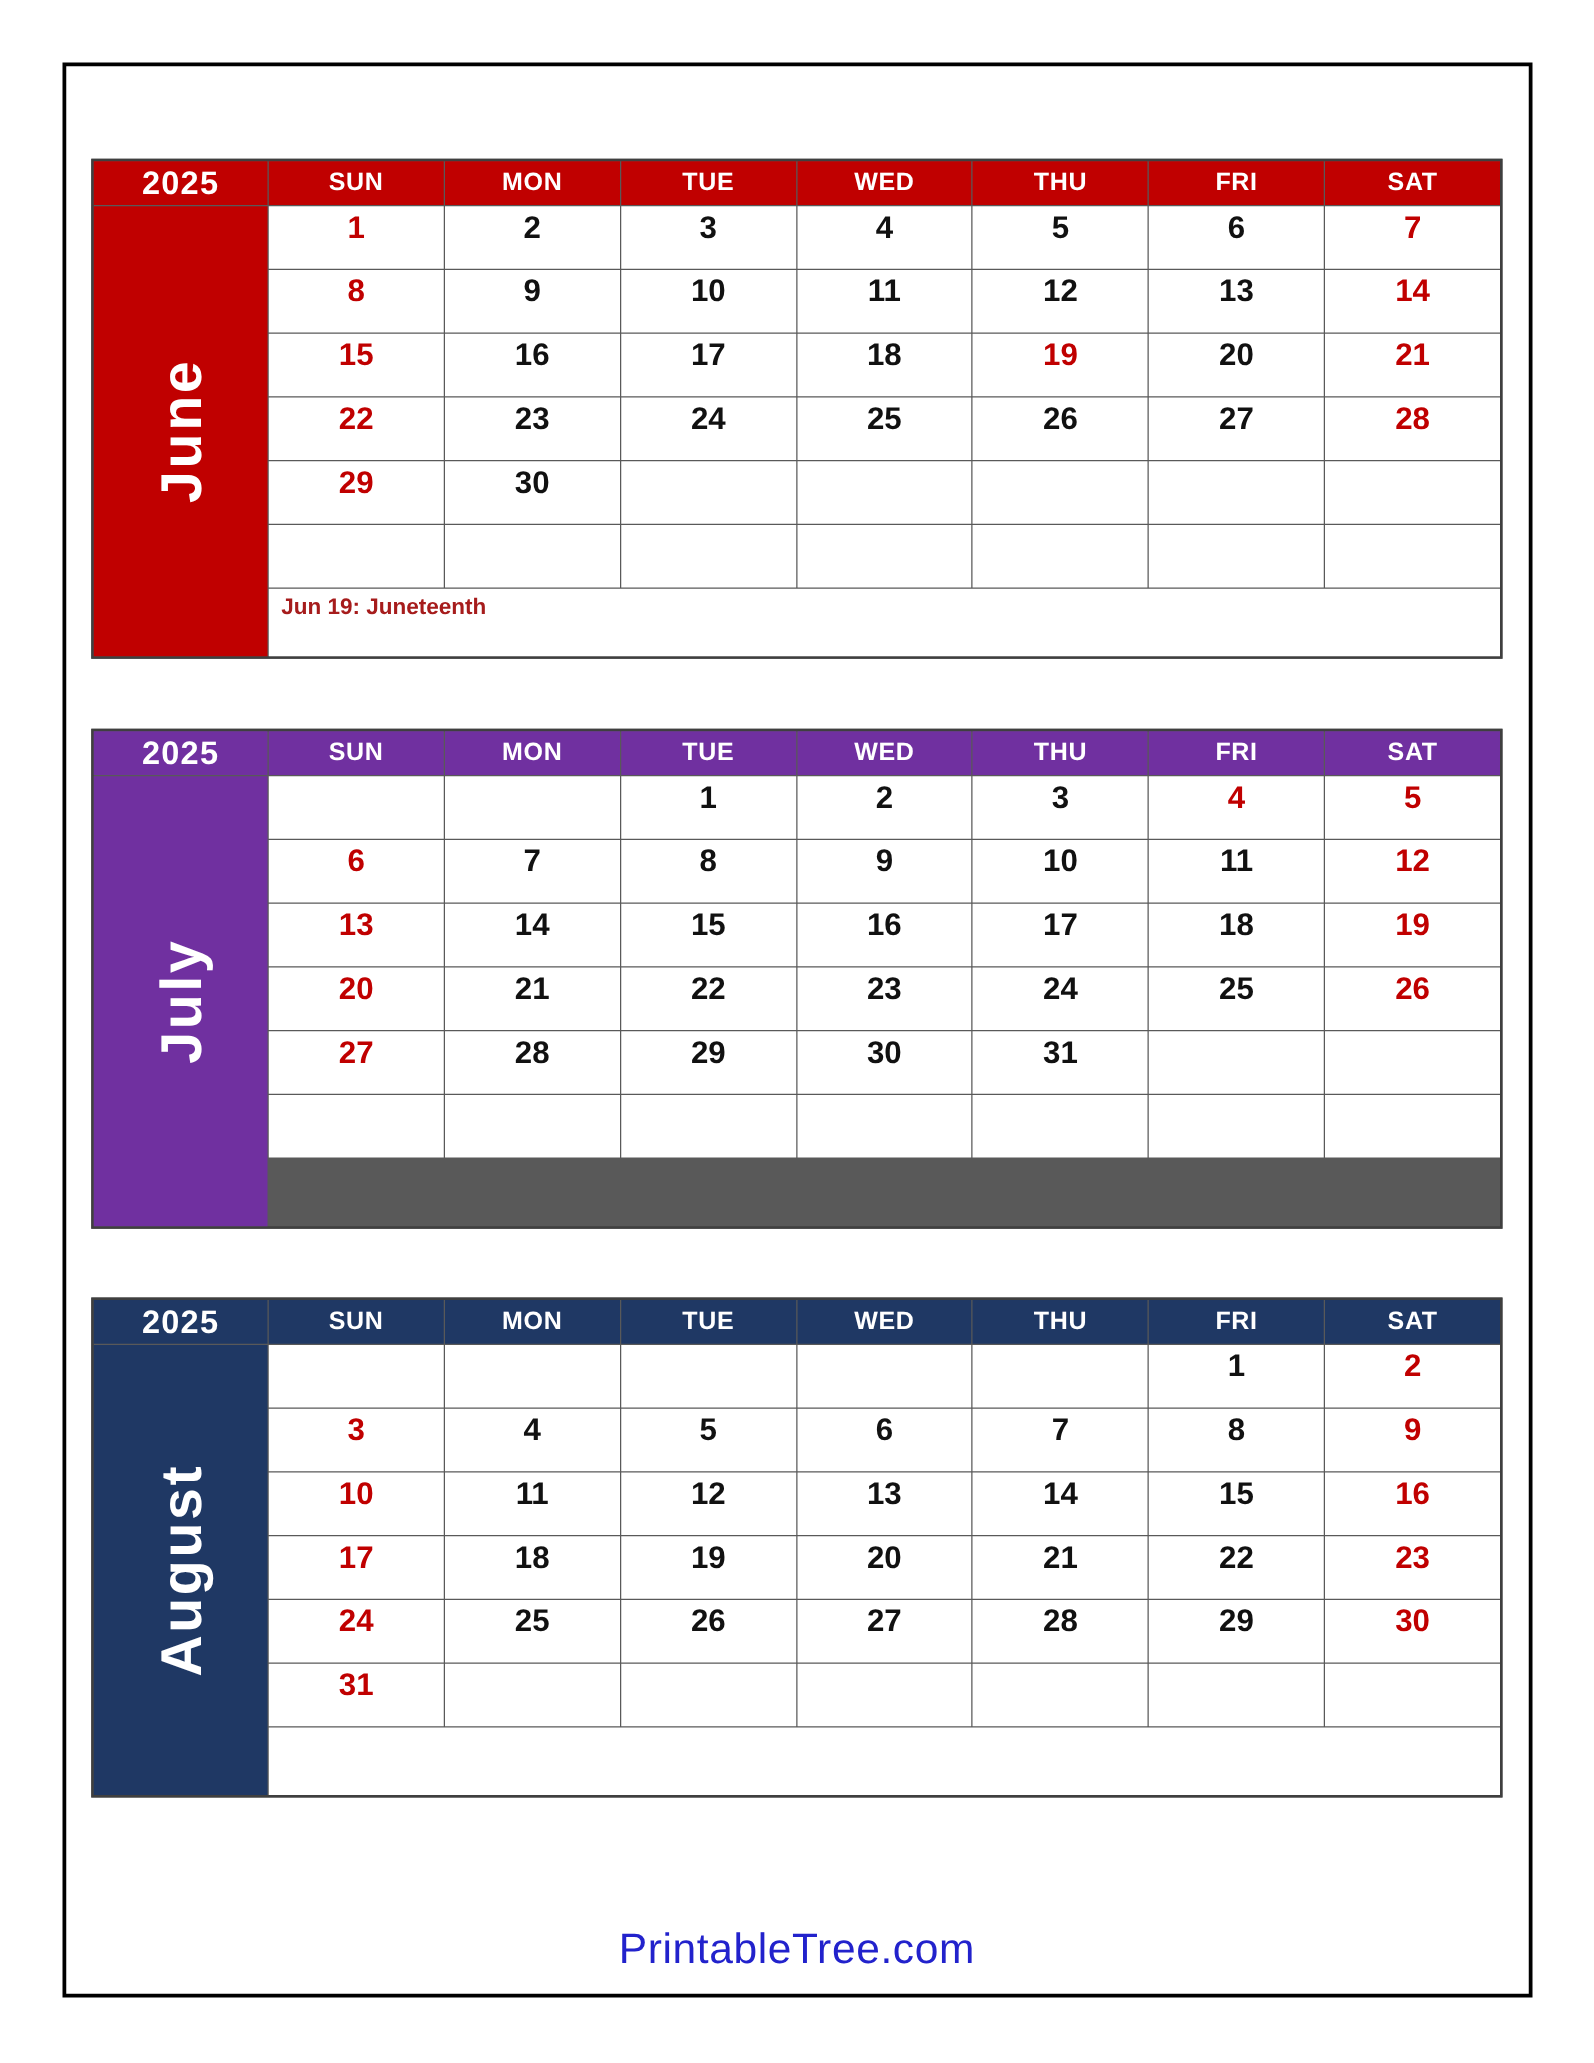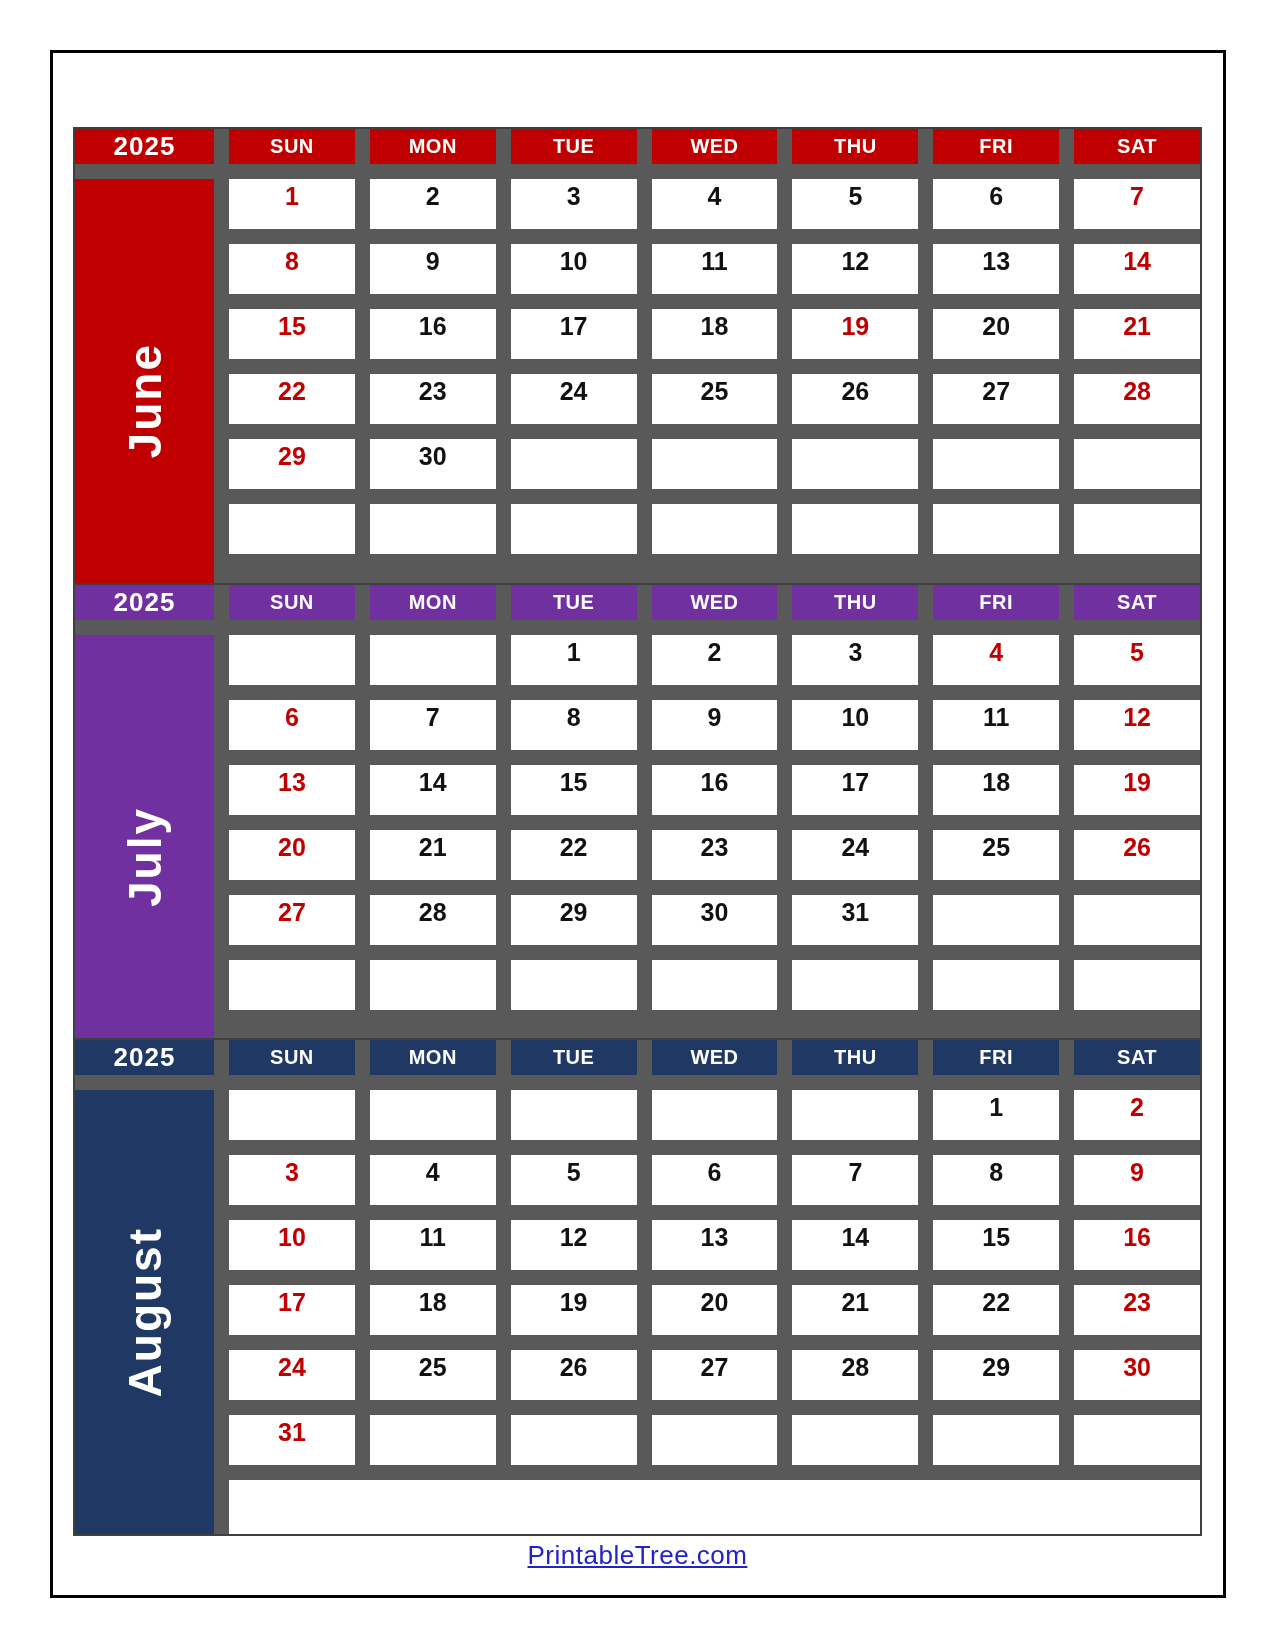--- a/index.html
+++ b/index.html
@@ -13,21 +13,21 @@
     border:3px solid #000000;box-sizing:border-box;background:transparent;
   }
   .month-block{position:absolute;left:73px;width:1129px;}
   .month-block.m0{top:127px;}
   .month-block.m1{top:583px;}
   .month-block.m2{top:1038px;}
   .month-grid{
     display:grid;width:1129px;box-sizing:border-box;
     grid-template-columns:139px repeat(7,1fr);
     grid-template-rows:35px repeat(6,50px) 54px;
-    gap:15px;background:#595959;border:2px solid #3F3F3F;
+    gap:1px;background:#595959;border:2px solid #3F3F3F;
   }
   .cell{background:#ffffff;}
   .hdr{
     display:flex;align-items:center;justify-content:center;
     color:#ffffff;font-weight:bold;font-size:20px;letter-spacing:0.5px;
   }
   .year{font-size:26px;letter-spacing:1px;}
   .banner{grid-row:2 / span 7;display:flex;align-items:center;justify-content:center;}
   .banner-text{
     color:#ffffff;font-weight:bold;font-size:46px;letter-spacing:2px;
@@ -36,21 +36,21 @@
   .date-cell{
     display:flex;justify-content:center;align-items:flex-start;
     padding-top:3px;font-weight:bold;font-size:25px;box-sizing:border-box;
   }
   .note-cell{
     grid-column:2 / span 7;font-weight:bold;font-size:18px;
     padding:4px 10px;box-sizing:border-box;text-align:left;
   }
   .footer{position:absolute;left:0;top:1540px;width:100%;text-align:center;}
   .footer-link{
-    font-size:26px;color:#2222CC;text-decoration:underline;
+    font-size:34px;color:#2222CC;
     font-weight:normal;letter-spacing:0.5px;cursor:pointer;
   }
 </style>
 </head>
 <body>
 
 <div>
   <div class="page-border"></div>
   <div id="months-container">
       <div class="month-block m0">
@@ -101,20 +101,21 @@
           <div class="cell date-cell" style="color: rgb(17, 17, 17);"></div>
           <div class="cell date-cell" style="color: rgb(17, 17, 17);"></div>
           <div class="cell date-cell" style="color: rgb(17, 17, 17);"></div>
           <div class="cell date-cell" style="color: rgb(17, 17, 17);"></div>
           <div class="cell date-cell" style="color: rgb(17, 17, 17);"></div>
           <div class="cell date-cell" style="color: rgb(17, 17, 17);"></div>
           <div class="cell date-cell" style="color: rgb(17, 17, 17);"></div>
           <div class="cell date-cell" style="color: rgb(17, 17, 17);"></div>
           <div class="cell date-cell" style="color: rgb(17, 17, 17);"></div>
           <div class="cell date-cell" style="color: rgb(17, 17, 17);"></div>
+          <div class="cell note-cell" style="color: rgb(166, 28, 28);">Jun 19: Juneteenth</div>
         </div>
       </div>
       <div class="month-block m1">
         <div class="month-grid">
           <div class="cell hdr year" style="background: rgb(112, 48, 160);">2025</div>
           <div class="cell hdr" style="background: rgb(112, 48, 160);">SUN</div>
           <div class="cell hdr" style="background: rgb(112, 48, 160);">MON</div>
           <div class="cell hdr" style="background: rgb(112, 48, 160);">TUE</div>
           <div class="cell hdr" style="background: rgb(112, 48, 160);">WED</div>
           <div class="cell hdr" style="background: rgb(112, 48, 160);">THU</div>

